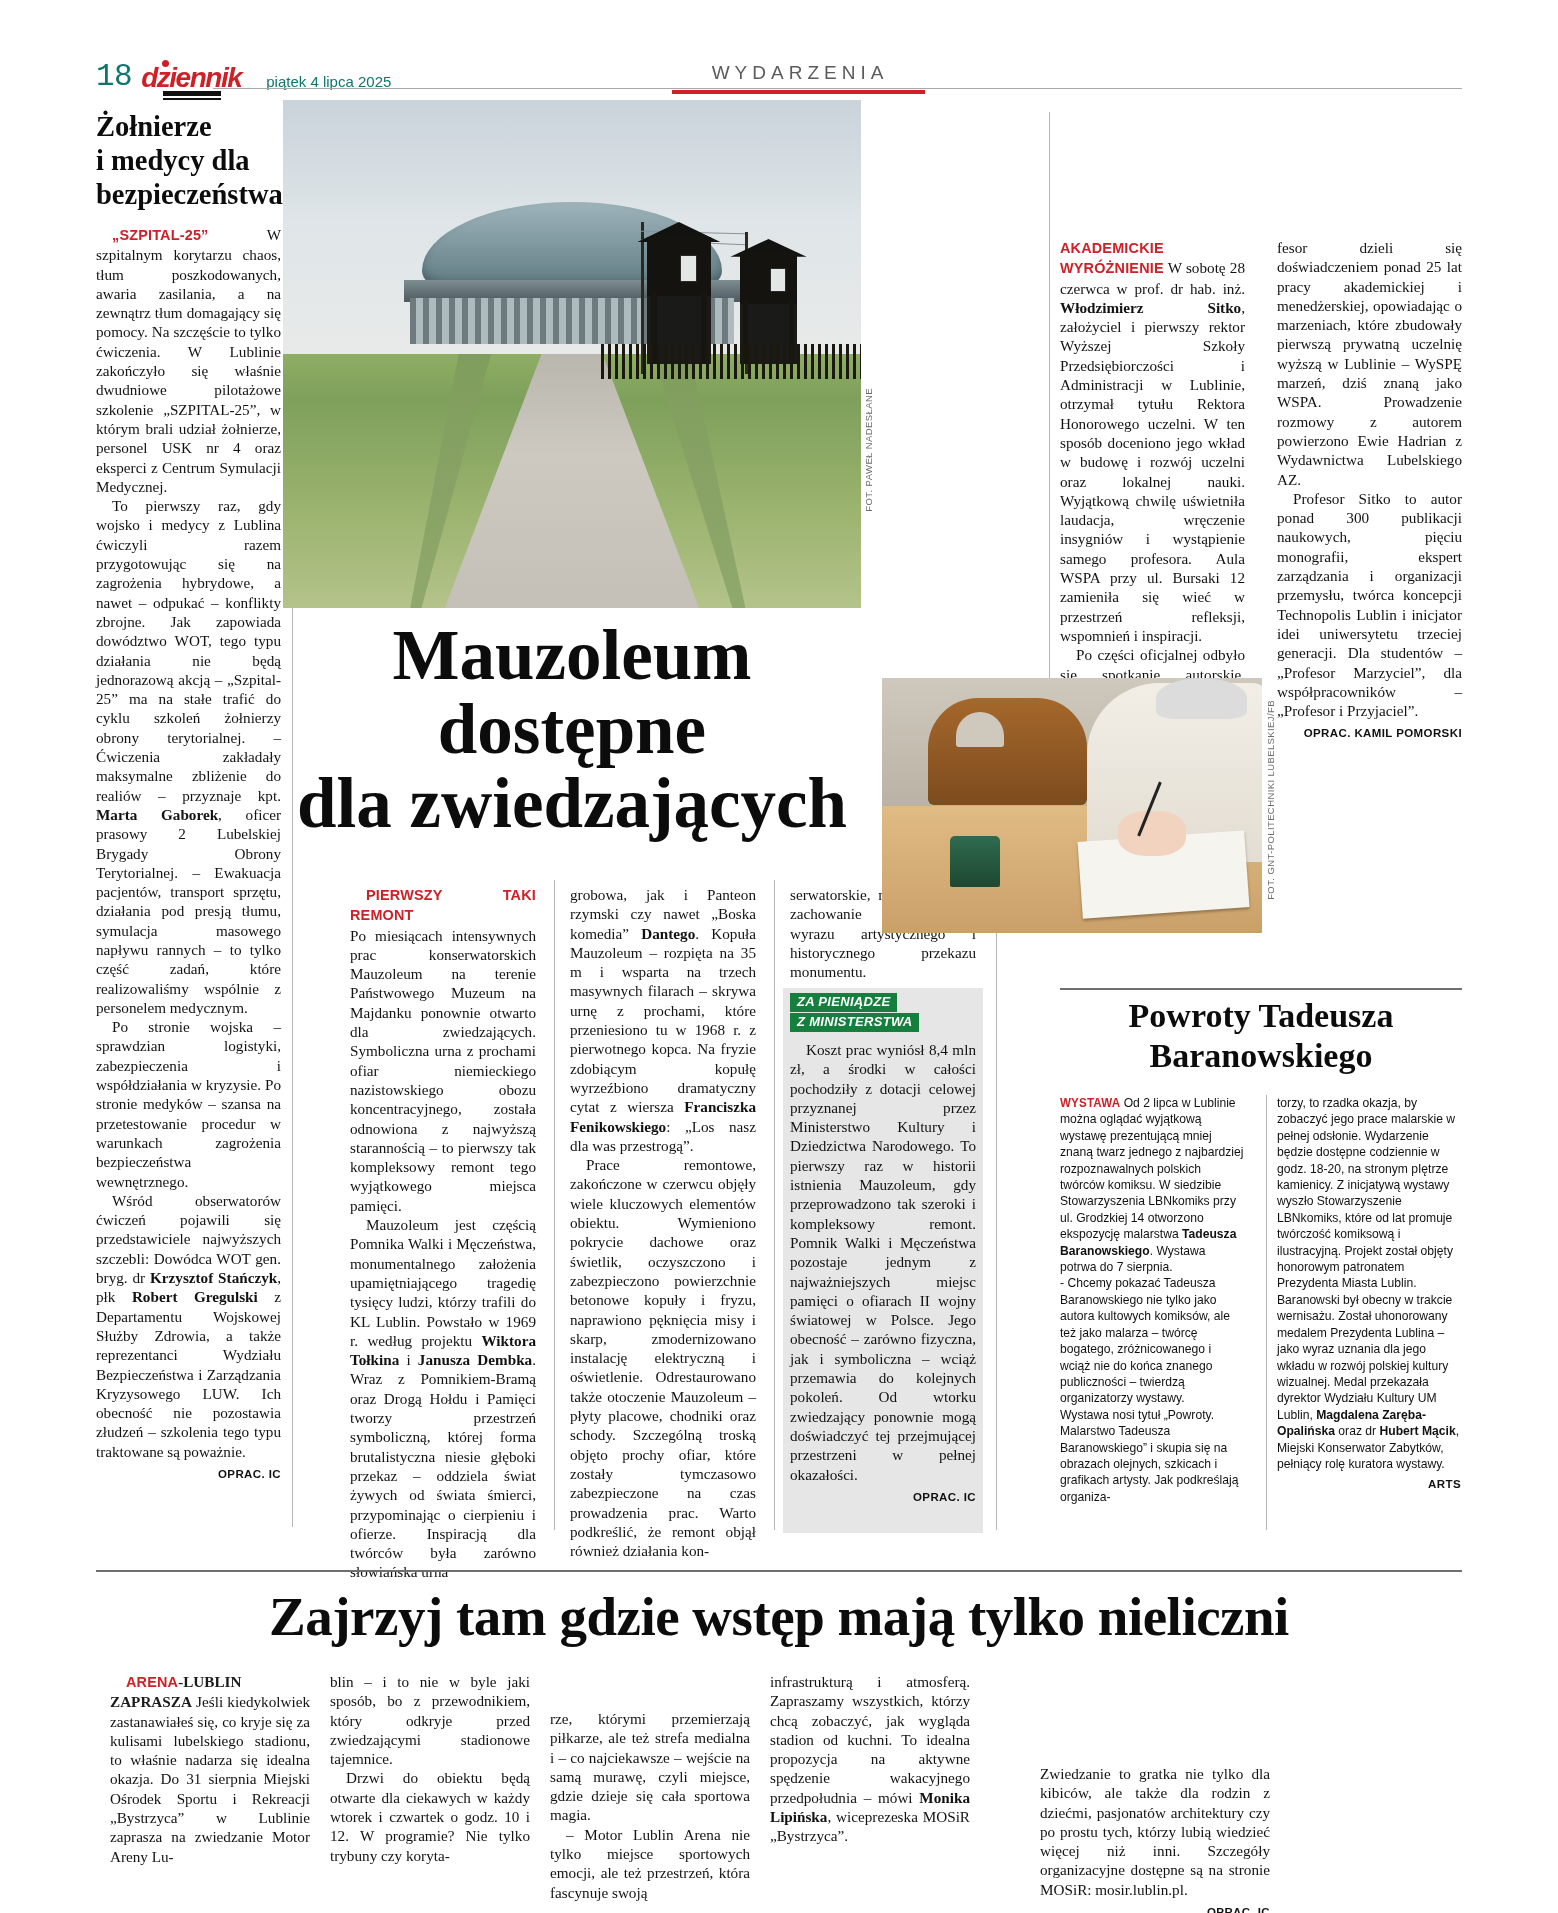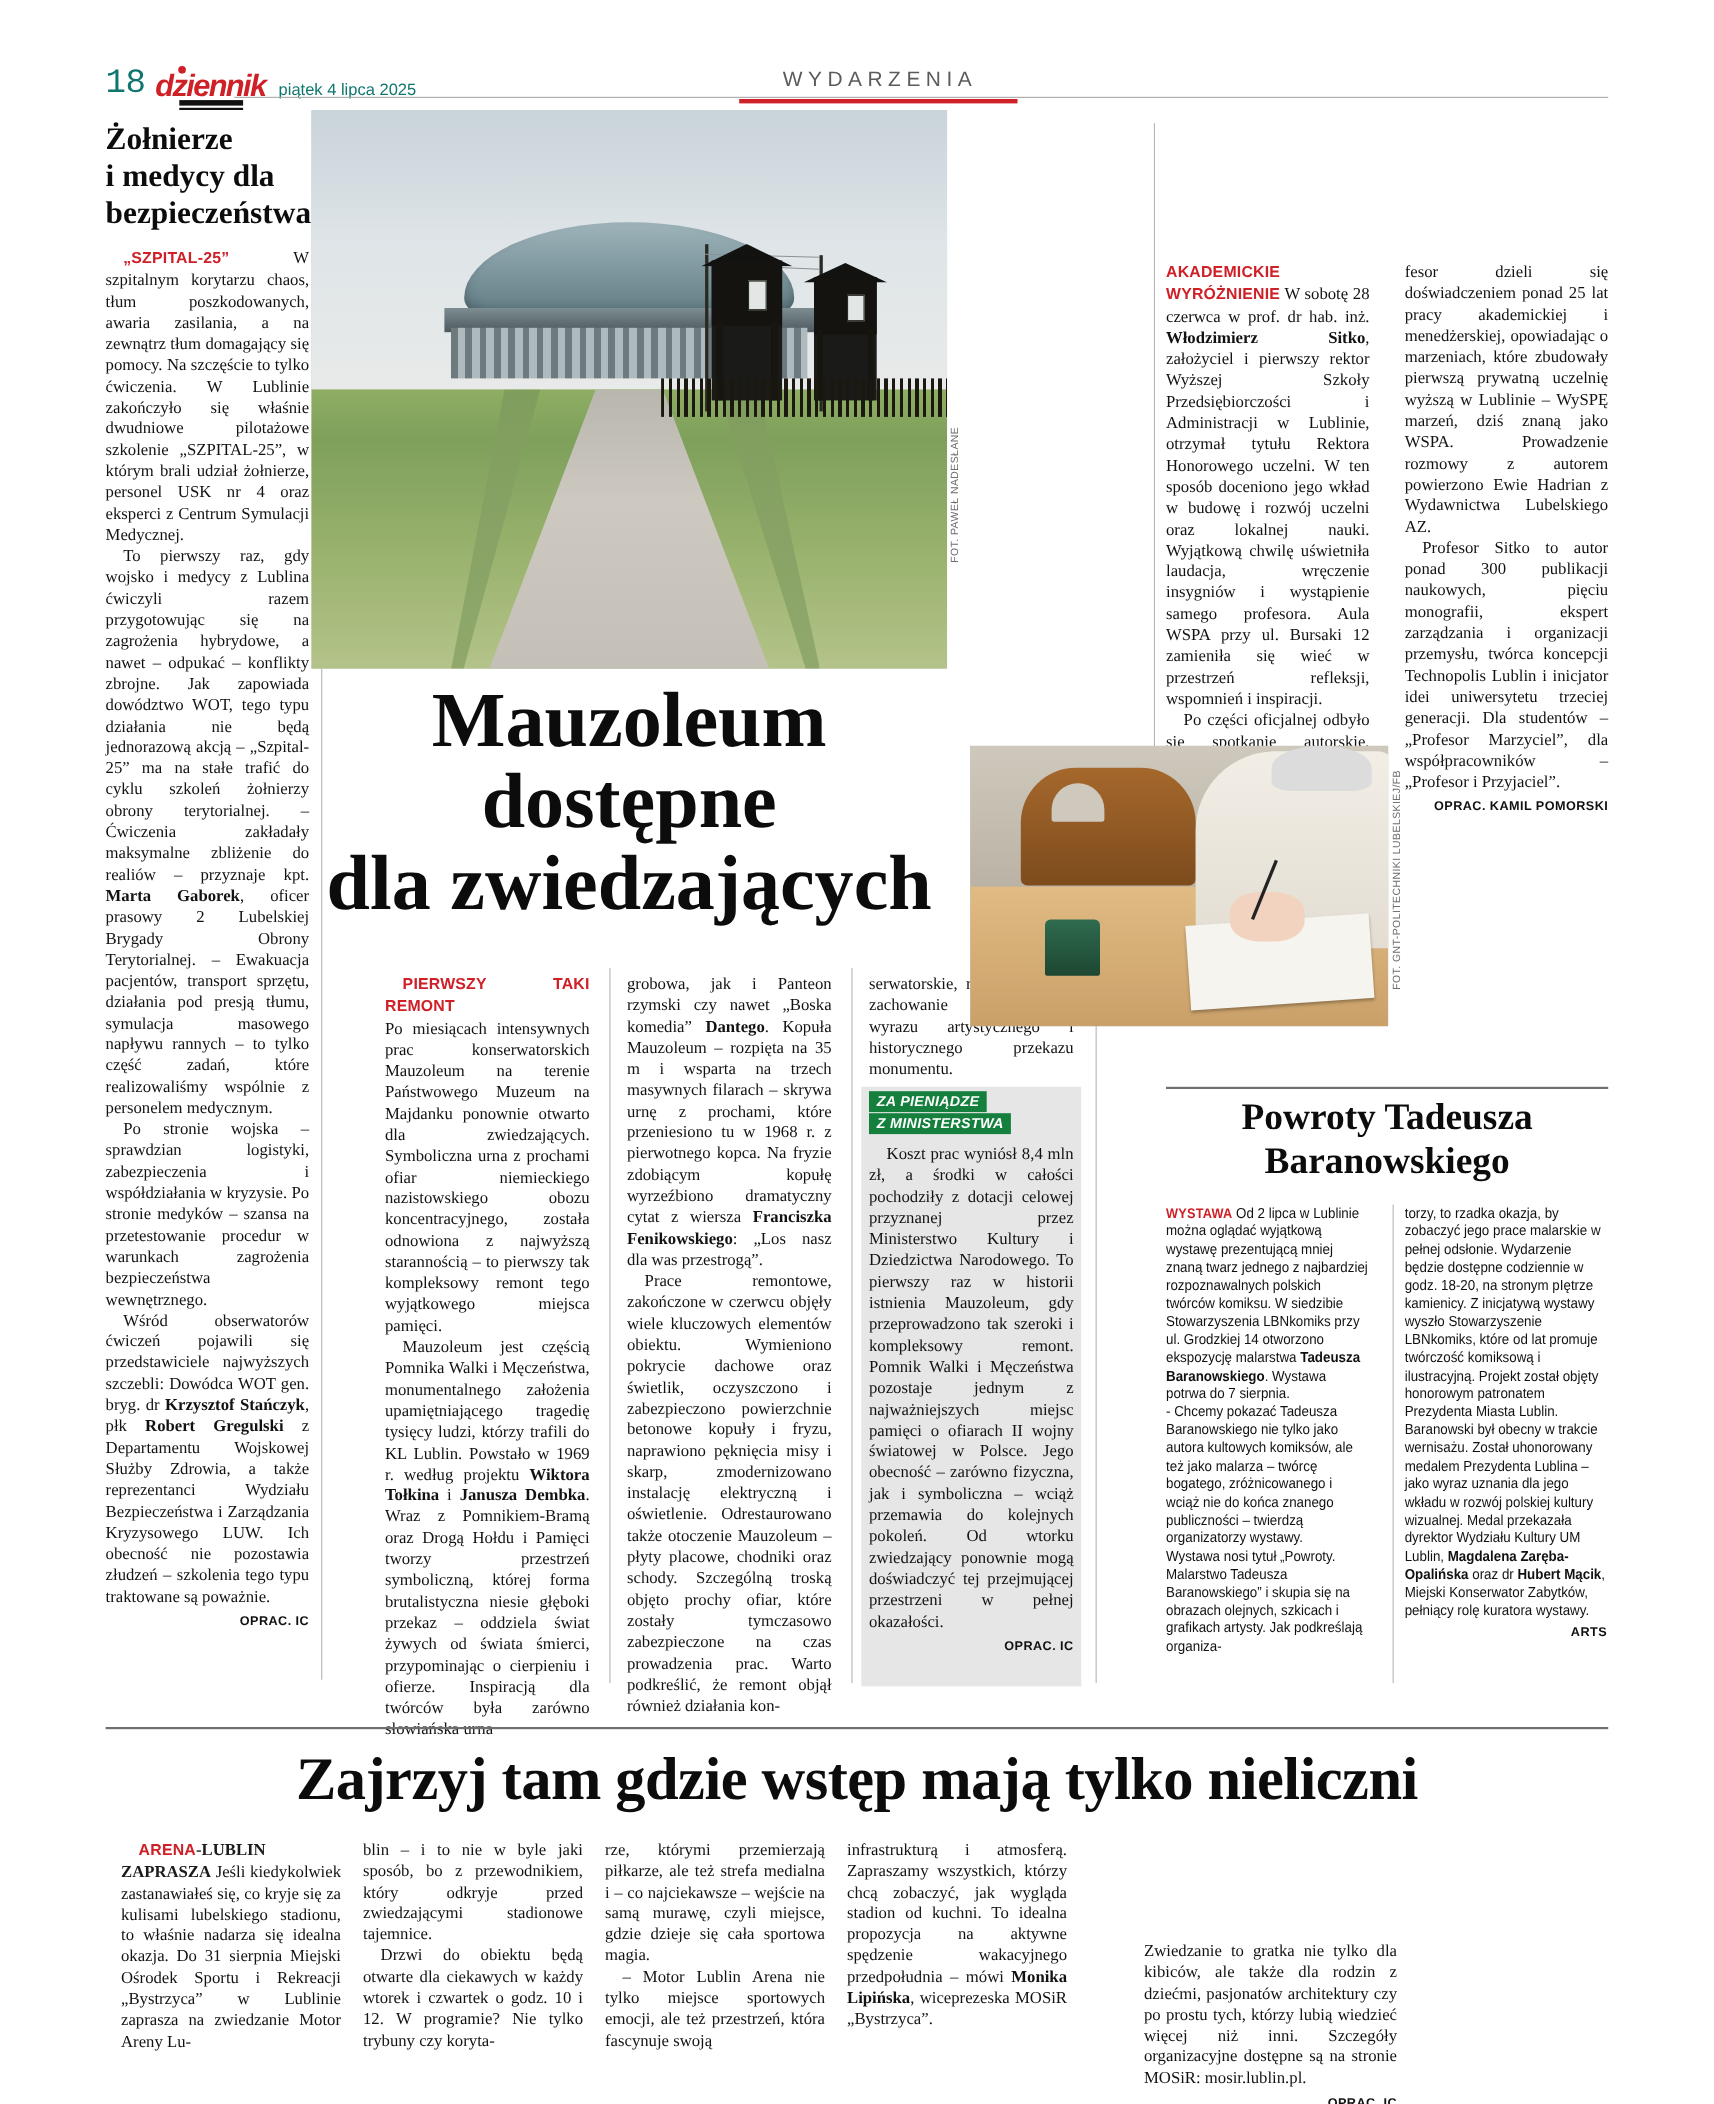--- a/index.html
+++ b/index.html
@@ -26,21 +26,21 @@
   .folio{
     font-family:Liberation Mono, monospace;
     font-size:31px; color:#0f766e; line-height:1;
     margin-right:9px; letter-spacing:-.5px;
   }
   .logo{
     position:relative;
     font-family:"Liberation Sans",sans-serif;
     font-weight:bold; font-style:italic;
     font-size:28px; color:#cf2027; line-height:1;
-    letter-spacing:-1.5px; margin-right:12px;
+    letter-spacing:-1.5px; margin-right:25px;
   }
   .logo .dot{
     position:absolute; left:21px; top:-4px;
     width:7px;height:7px;border-radius:50%;background:#cf2027;
   }
   .logo .rule{
     position:absolute;left:22px;bottom:-4px;width:58px;height:5px;background:#111;
   }
   .logo .rule2{
     position:absolute;left:22px;bottom:-8px;width:58px;height:2px;background:#111;
@@ -353,21 +353,21 @@
   </div>
 
   <div class="col bodytext" style="left:110px; top:1672px; width:200px;">
     <p class="first"><span class="lead-label">ARENA</span><b style="color:#1b1b1b;">-LUBLIN ZAPRASZA</b><span> Jeśli kiedykolwiek zastanawiałeś się, co kryje się za kulisami lubelskiego stadionu, to właśnie nadarza się idealna okazja. Do 31 sierpnia Miejski Ośrodek Sportu i Rekreacji „Bystrzyca” w Lublinie zaprasza na zwiedzanie Motor Areny Lu-</span></p>
   </div>
   <div class="col bodytext" style="left:330px; top:1672px; width:200px;">
     <p class="first" style="text-indent:0;"><span>blin – i to nie w byle jaki sposób, bo z przewodnikiem, który odkryje przed zwiedzającymi stadionowe tajemnice.</span></p>
     <p><span>Drzwi do obiektu będą otwarte dla ciekawych w każdy wtorek i czwartek o godz. 10 i 12. W programie? Nie tylko trybuny czy koryta-</span></p>
   </div>
   <div class="col bodytext" style="left:550px; top:1672px; width:200px;">
-    <p class="first" style="text-indent:0;"><span>rze, którymi przemierzają piłkarze, ale też strefa medialna i – co najciekawsze – wejście na samą murawę, czyli miejsce, gdzie dzieje się cała sportowa magia.</span></p>
+    <p class="first" style="text-indent:0;margin-top:37px;"><span>rze, którymi przemierzają piłkarze, ale też strefa medialna i – co najciekawsze – wejście na samą murawę, czyli miejsce, gdzie dzieje się cała sportowa magia.</span></p>
     <p><span>– Motor Lublin Arena nie tylko miejsce sportowych emocji, ale też przestrzeń, która fascynuje swoją</span></p>
   </div>
   <div class="col bodytext" style="left:770px; top:1672px; width:200px;">
     <p class="first" style="text-indent:0;"><span>infrastrukturą i atmosferą. Zapraszamy wszystkich, którzy chcą zobaczyć, jak wygląda stadion od kuchni. To idealna propozycja na aktywne spędzenie wakacyjnego przedpołudnia – mówi </span><b>Monika Lipińska</b><span>, wiceprezeska MOSiR „Bystrzyca”.</span></p>
   </div>
   <div class="col bodytext" style="left:1040px; top:1764px; width:230px;">
     <p class="first" style="text-indent:0;"><span>Zwiedzanie to gratka nie tylko dla kibiców, ale także dla rodzin z dziećmi, pasjonatów architektury czy po prostu tych, którzy lubią wiedzieć więcej niż inni. Szczegóły organizacyjne dostępne są na stronie MOSiR: mosir.lublin.pl.</span></p>
     <div class="byline">OPRAC. IC</div>
   </div>
 

